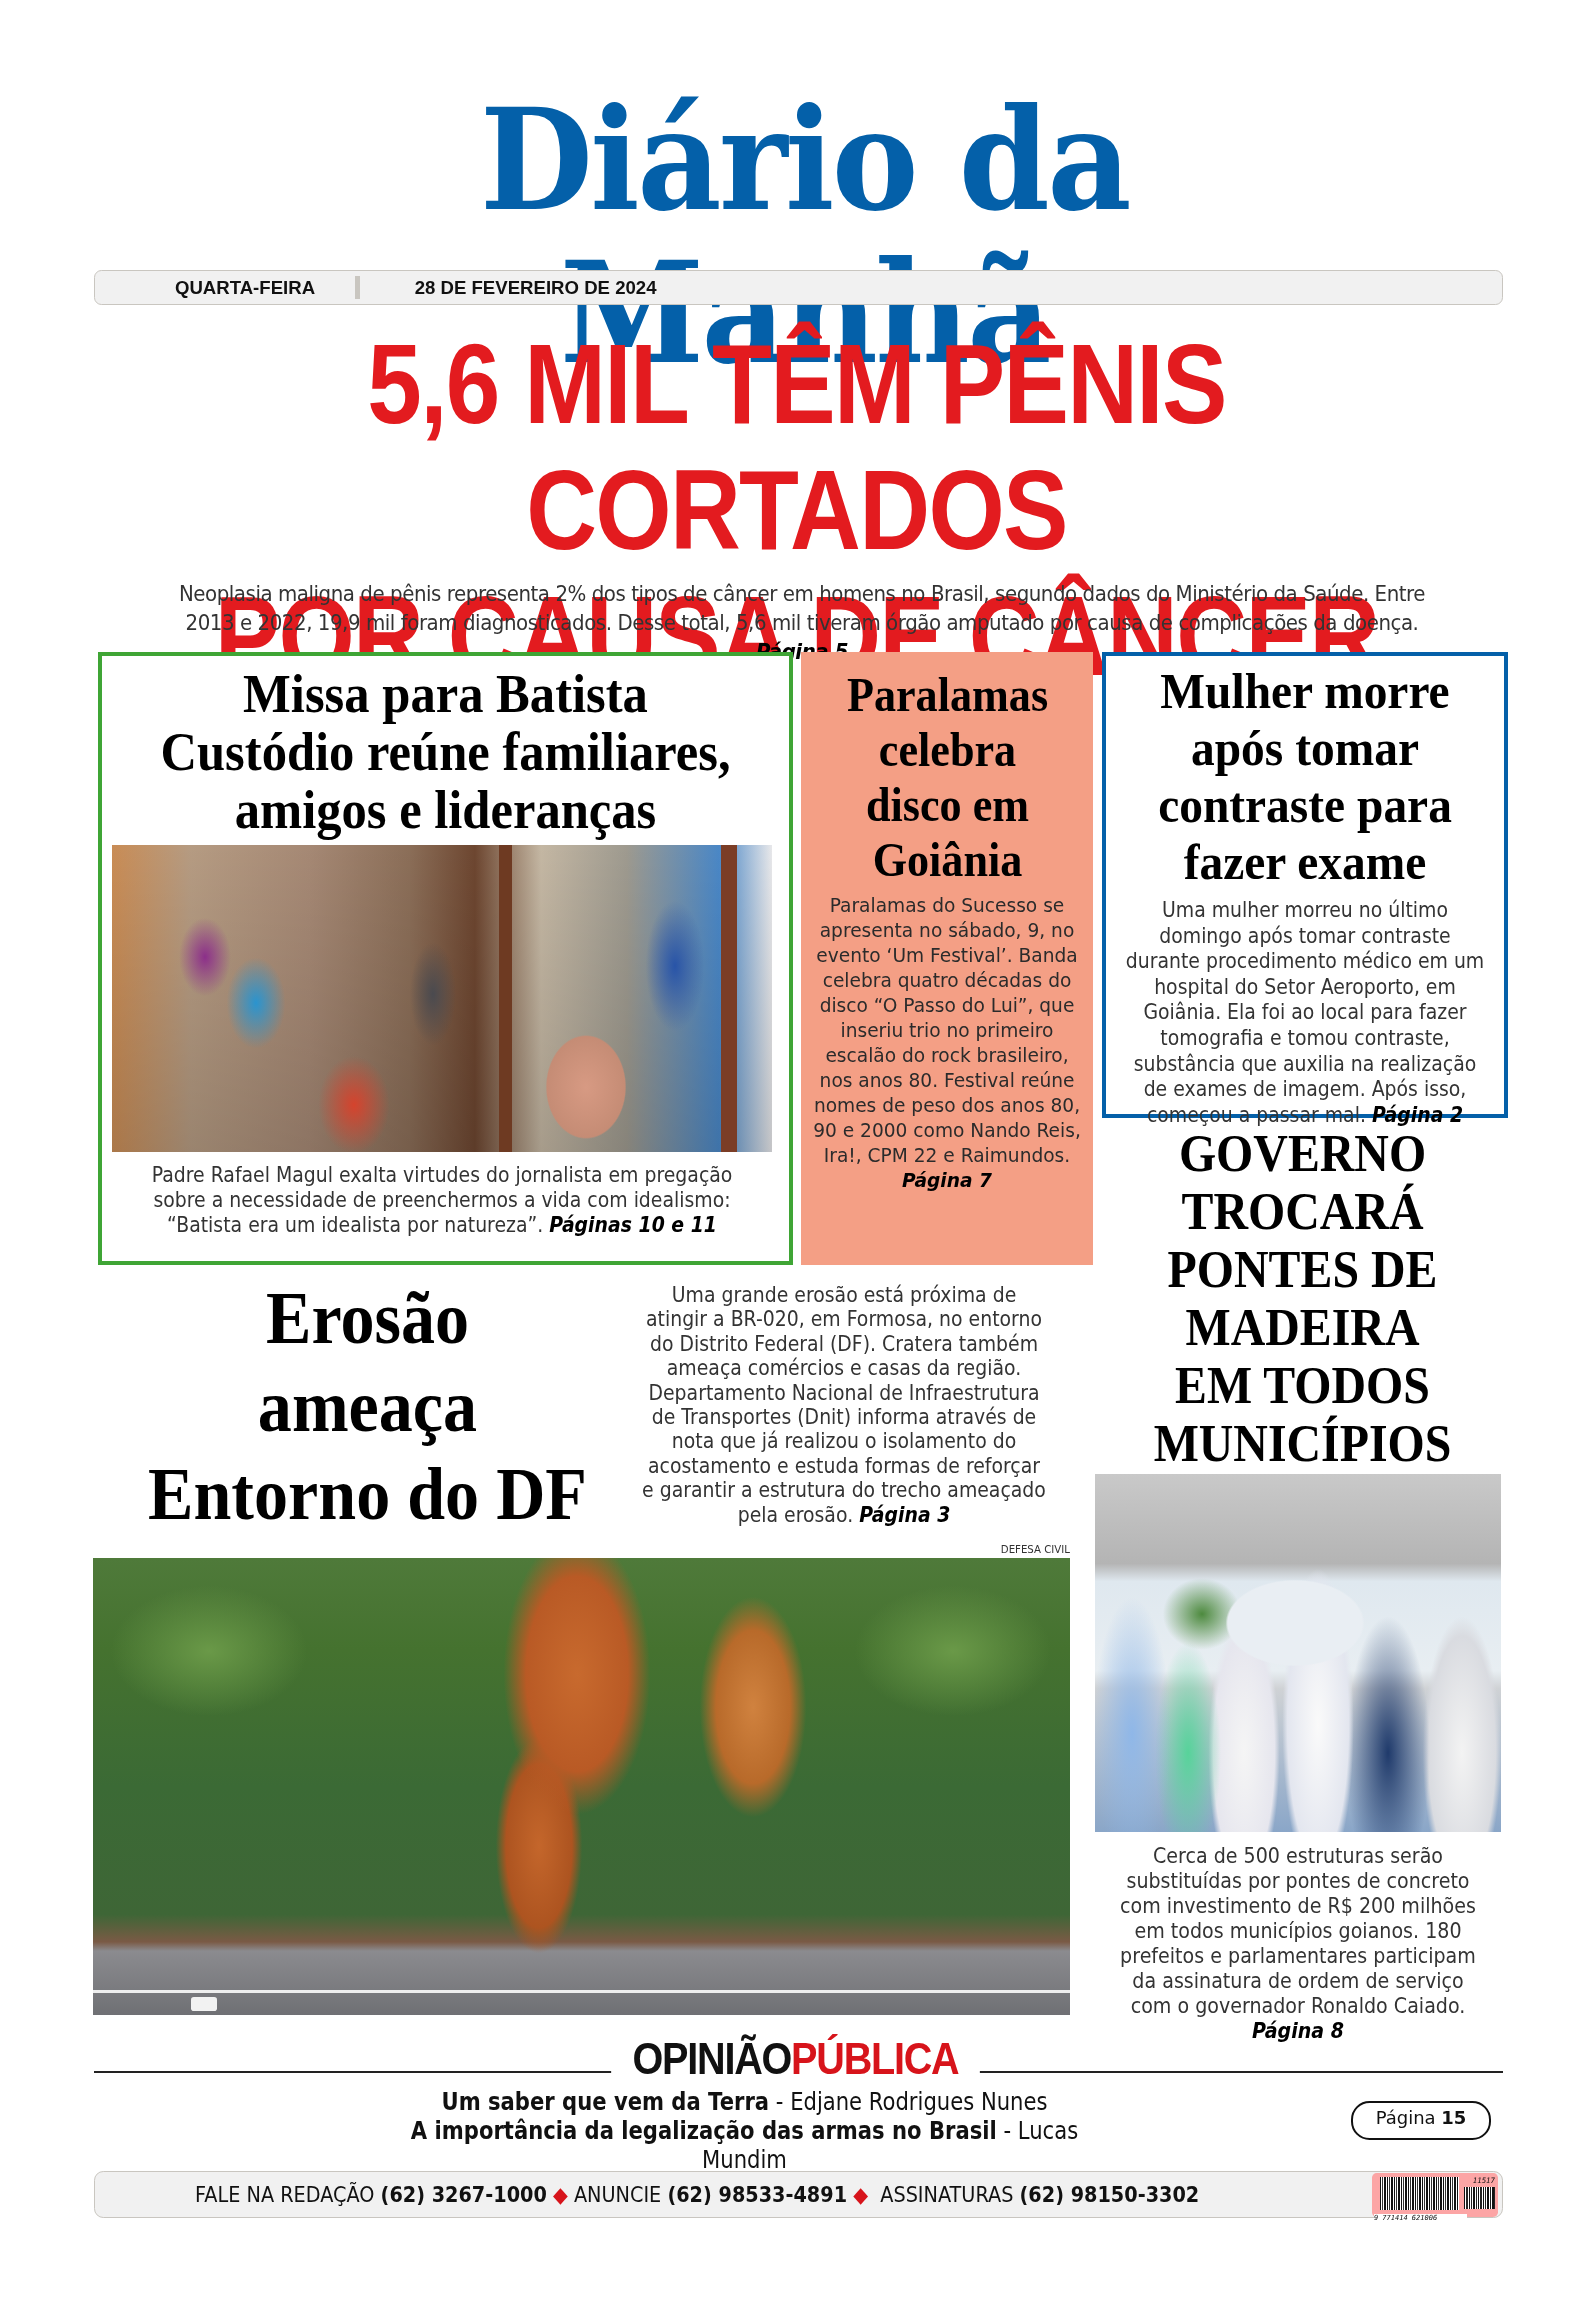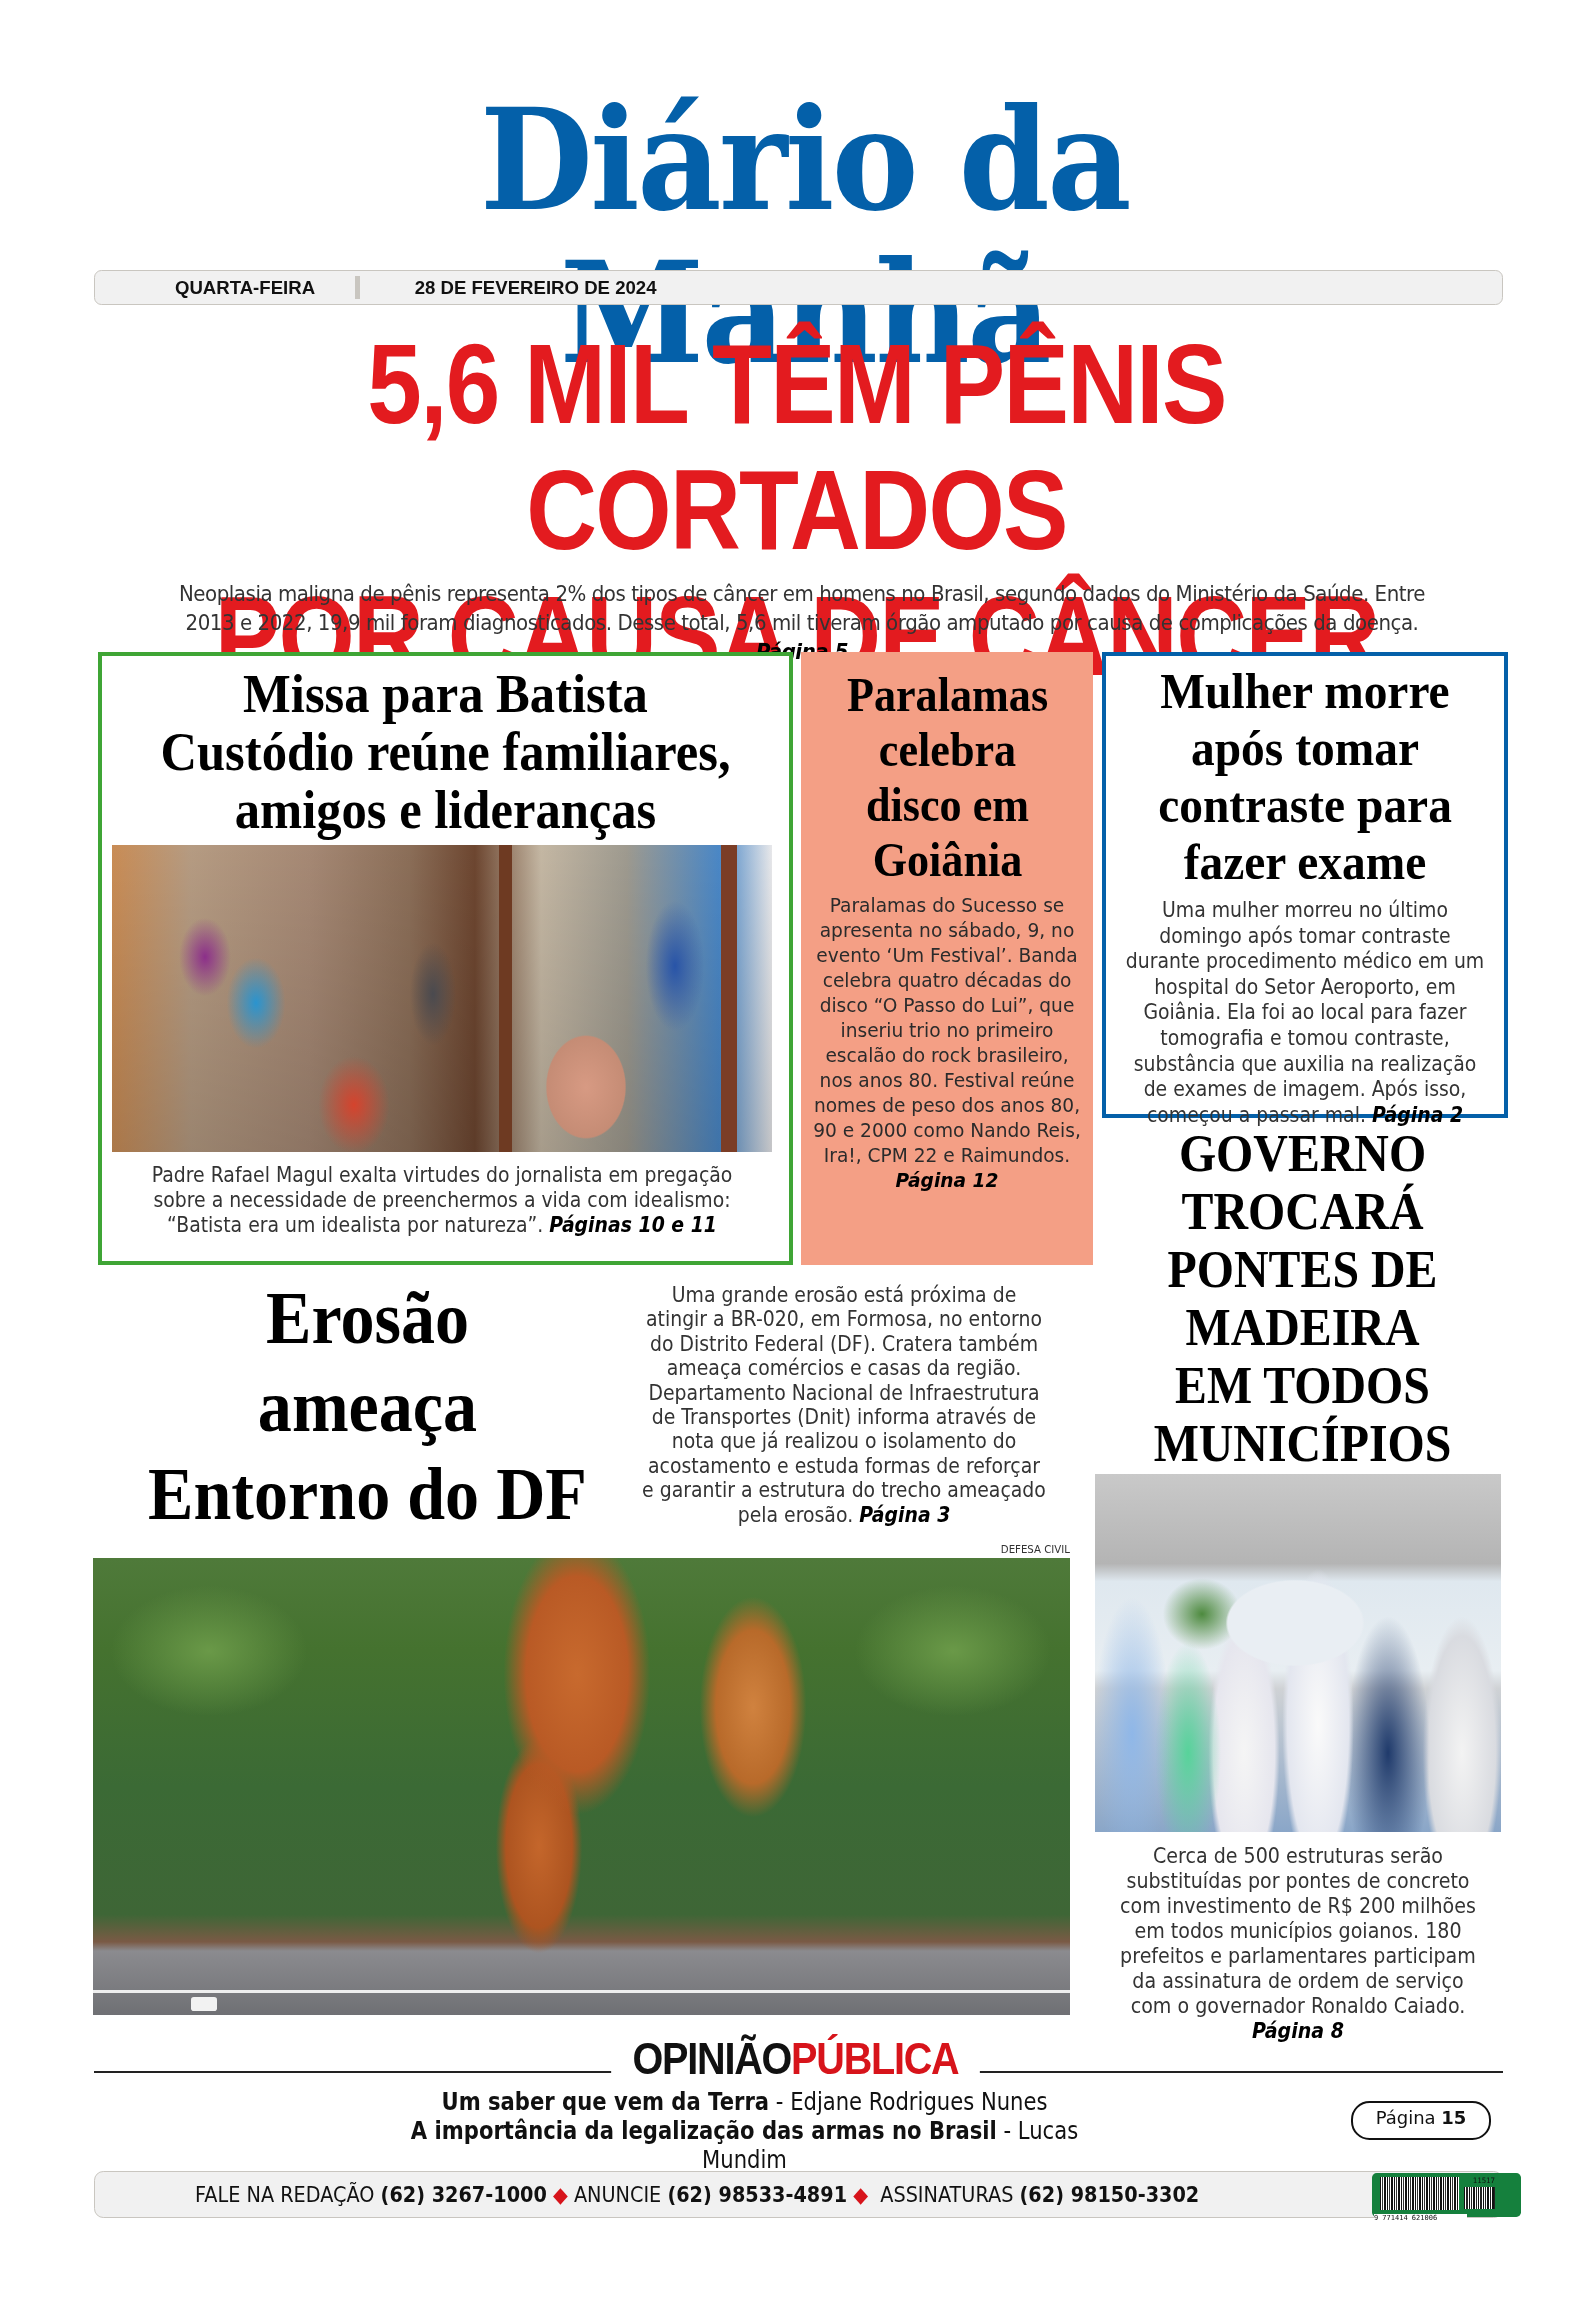--- a/index.html
+++ b/index.html
@@ -81,21 +81,21 @@
   .footer {
     left: 94px; top: 2171px; width: 1409px; height: 47px; background: #f1f1f1;
     border: 0.9px solid #c9c6c0; border-radius: 9.3px;
   }
   .footer-text {
     left: 195px; top: 2181px; width: 1070px; height: 28px; font-family: "DejaVu Sans", sans-serif;
     font-size: 21.4px; line-height: 28px; color: #111; transform: scaleX(0.9); transform-origin: left;
     white-space: nowrap;
   }
   .footer-text .diamond { color: #d7141b; }
-  .barcode { left: 1372px; top: 2173px; width: 149px; height: 44px; background: #15803d; border-radius: 4.7px; }
+  .barcode { left: 1372px; top: 2173px; width: 126px; height: 44px; background: #fca5a5; border-radius: 4.7px; font-style: italic; }
 </style>
 </head>
 <body>
 
 <div class="abs masthead-title">Diário da Manhã</div>
 <div class="abs tagline">
   <span>Desde 1980</span><span class="red"> — </span><span class="red">O jornal do leitor inteligente</span><span class="red"> — </span><span>WWW.DM.COM.BR</span><span> - R$ 2,50</span>
 </div>
 
 <div class="abs infobar">
@@ -139,21 +139,21 @@
 
 <div class="abs box-salmon"></div>
 <div class="abs serif-head" style="left:805px; top:667px; width:285px; height:223px; font-size:48px; line-height:55px; transform:scaleX(0.92);">
   <div>Paralamas</div>
   <div>celebra</div>
   <div>disco em</div>
   <div>Goiânia</div>
 </div>
 <div class="abs body-text" style="left:811px; top:893px; width:272px; height:363px; font-size:18.6px; line-height:25px; color:#2b2b2b;">
   <span>Paralamas do Sucesso se apresenta no sábado, 9, no evento ‘Um Festival’. Banda celebra quatro décadas do disco “O Passo do Lui”, que inseriu trio no primeiro escalão do rock brasileiro, nos anos 80. Festival reúne nomes de peso dos anos 80, 90 e 2000 como Nando Reis, Ira!, CPM 22 e Raimundos.</span>
-  <div class="pg">Página 12</div>
+  <div class="pg">Página 7</div>
 </div>
 
 <div class="abs box-blue"></div>
 <div class="abs serif-head" style="left:1109px; top:663px; width:392px; height:223px; font-size:51px; line-height:57px; transform:scaleX(0.93);">
   <div>Mulher morre</div>
   <div>após tomar</div>
   <div>contraste para</div>
   <div>fazer exame</div>
 </div>
 <div class="abs body-text" style="left:1109px; top:898px; width:392px; height:214px; font-size:20.5px; line-height:25.6px; transform:scaleX(0.92);">

